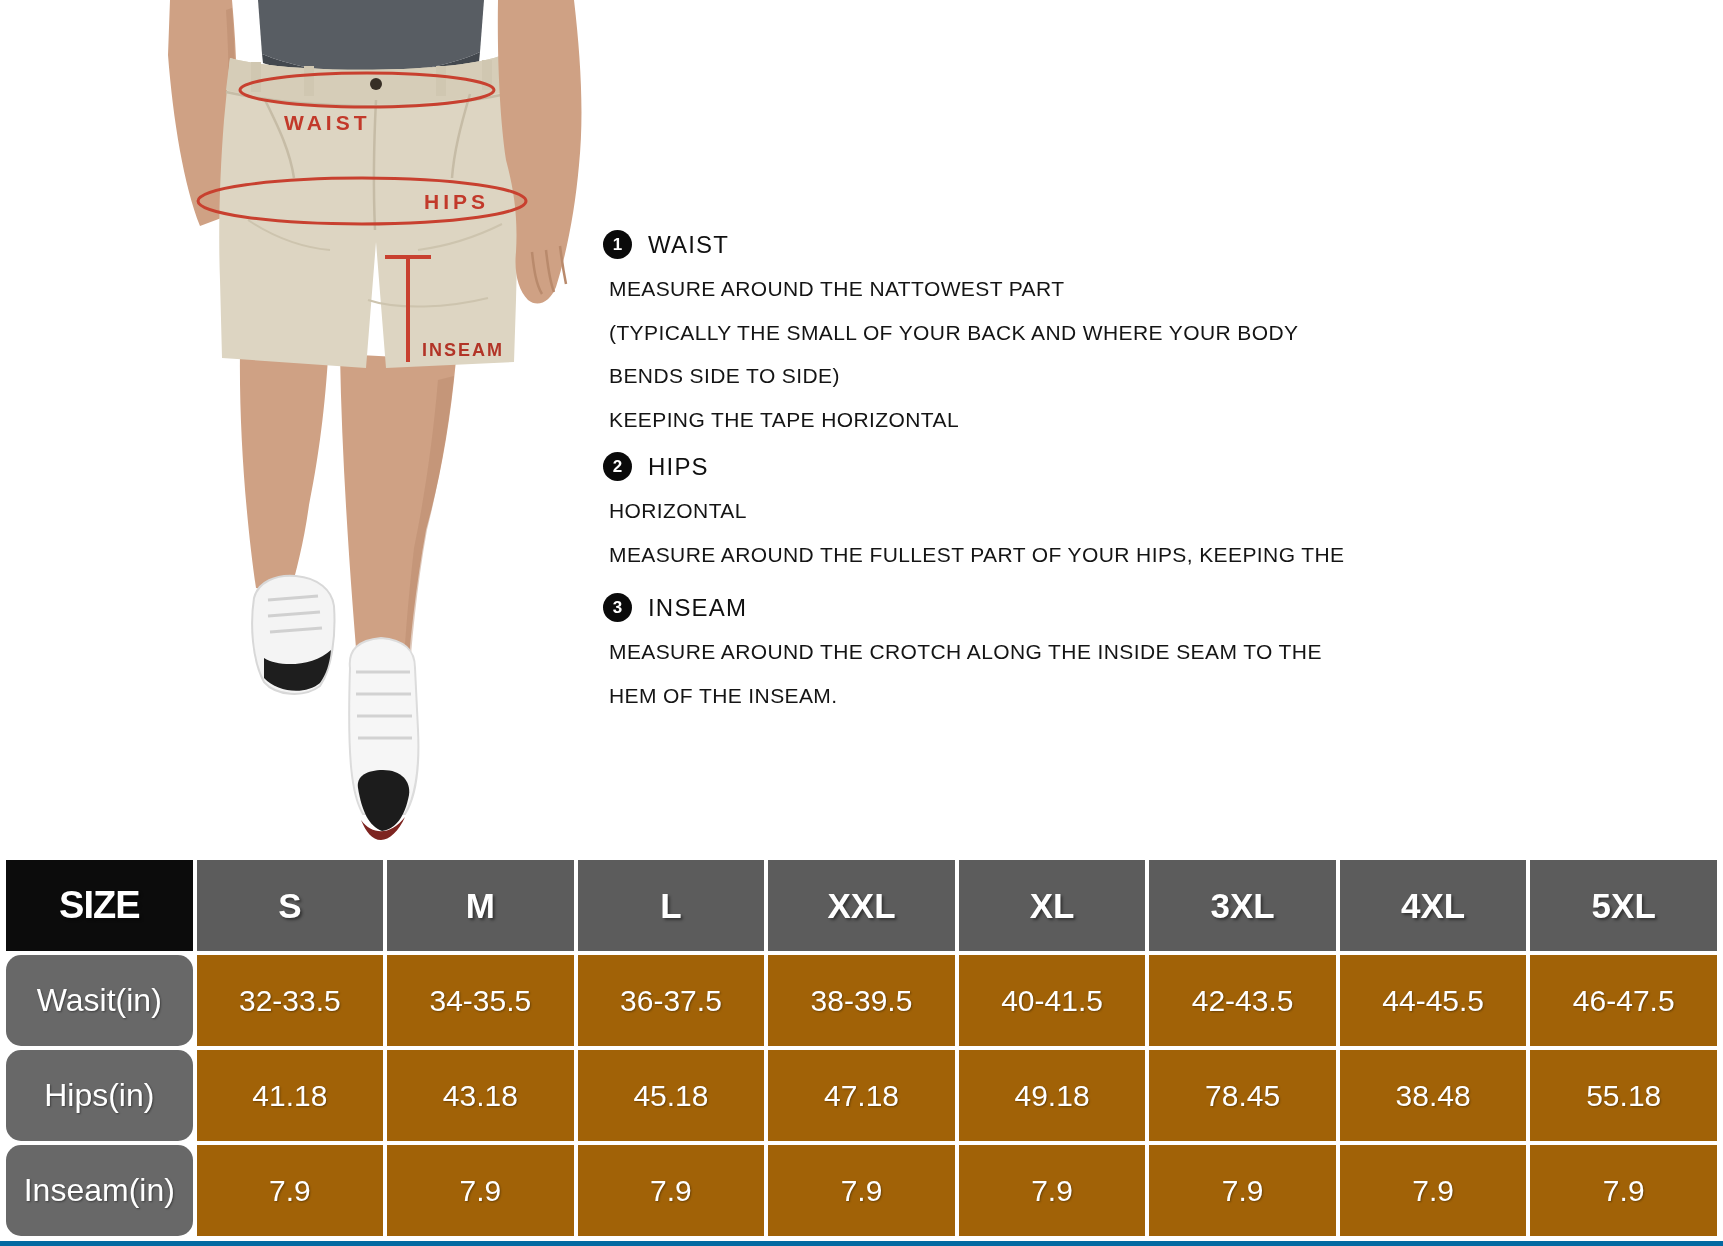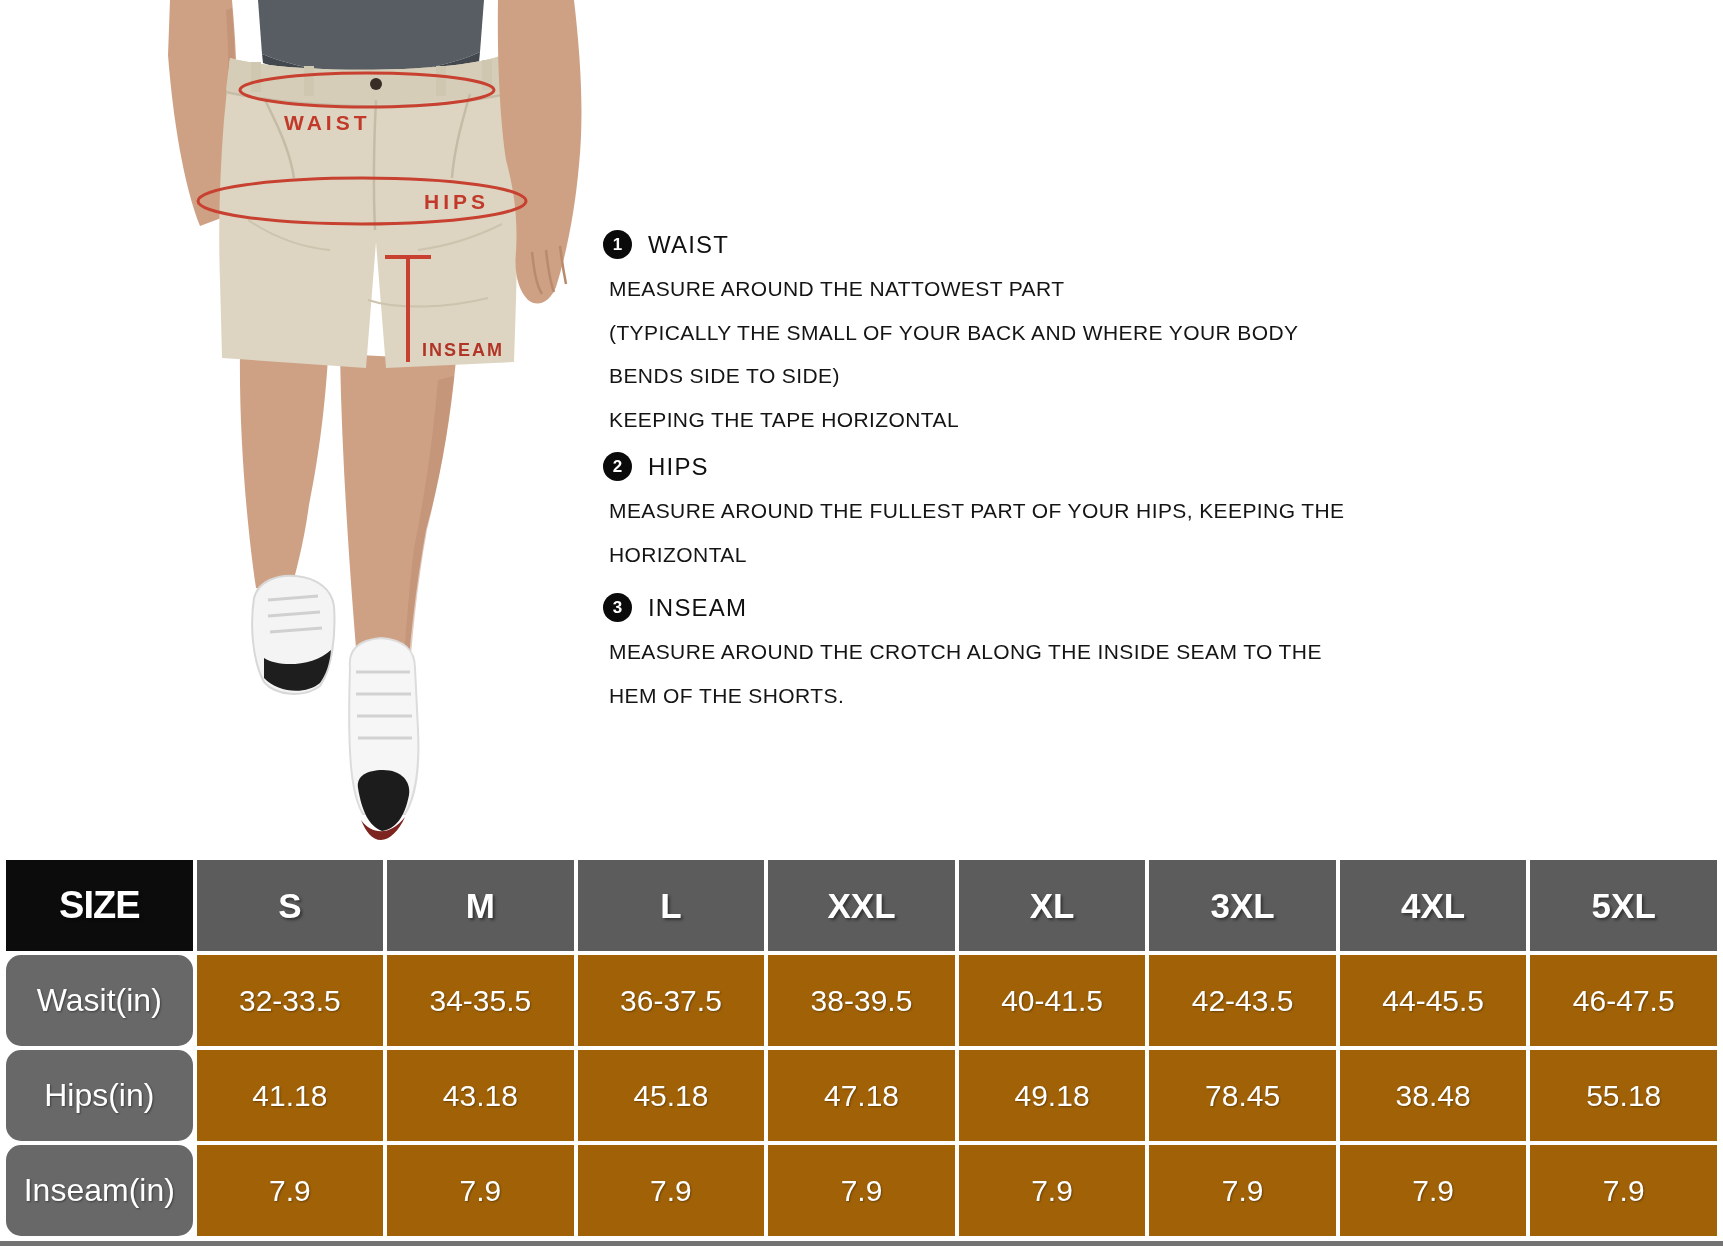--- a/index.html
+++ b/index.html
@@ -25,21 +25,21 @@
          display:flex;align-items:center;justify-content:center;
          font-size:17px;font-weight:bold;flex:0 0 auto;}
   .step-title{font-size:24px;color:#101010;letter-spacing:1.2px;}
   .step-line{font-size:21px;line-height:37.5px;color:#141414;letter-spacing:0.4px;margin:6px;white-space:nowrap;}
 
   
   .size-table{
     position:absolute;left:0;top:856px;width:1723px;height:390px;box-sizing:border-box;
     background:#ffffff;padding:4px 6px 5px 6px;
     display:grid;grid-template-columns:repeat(9,1fr);grid-template-rows:repeat(4,1fr);
-    gap:4px;border-bottom:5px solid #737373;
+    gap:4px;border-bottom:5px solid #0369a1;
   }
   .cell{display:flex;align-items:center;justify-content:center;color:#ffffff;
         text-shadow:2px 2px 3px rgba(0,0,0,0.45);}
   .cell-size-label{background:#0c0c0c;font-size:38px;font-weight:bold;letter-spacing:-1px;}
   .cell-size{background:#5c5c5c;font-size:35px;font-weight:bold;}
   .cell-rowlabel{background:#686868;font-size:32px;text-shadow:1px 1px 2px rgba(0,0,0,0.4);border-radius:15px;}
   .cell-value{background:#a16207;font-size:30px;text-shadow:1px 1px 2px rgba(0,0,0,0.35);}
 </style>
 </head>
 <body>
@@ -112,31 +112,31 @@
     <p class="step-line">(TYPICALLY THE SMALL OF YOUR BACK AND WHERE YOUR BODY</p>
     <p class="step-line">BENDS SIDE TO SIDE)</p>
     <p class="step-line">KEEPING THE TAPE HORIZONTAL</p>
   </section>
 
   <section class="step step2">
     <div class="step-head">
       <span class="badge">2</span>
       <span class="step-title">HIPS</span>
     </div>
+    <p class="step-line">HORIZONTAL</p>
     <p class="step-line">MEASURE AROUND THE FULLEST PART OF YOUR HIPS, KEEPING THE</p>
-    <p class="step-line">HORIZONTAL</p>
   </section>
 
   <section class="step step3">
     <div class="step-head">
       <span class="badge">3</span>
       <span class="step-title">INSEAM</span>
     </div>
     <p class="step-line">MEASURE AROUND THE CROTCH ALONG THE INSIDE SEAM TO THE</p>
-    <p class="step-line">HEM OF THE SHORTS.</p>
+    <p class="step-line">HEM OF THE INSEAM.</p>
   </section>
 </div>
 
 <div class="size-table">
 
   <div class="cell cell-size-label">SIZE</div>
   <div class="cell cell-size">S</div>
   <div class="cell cell-size">M</div>
   <div class="cell cell-size">L</div>
   <div class="cell cell-size">XXL</div>

